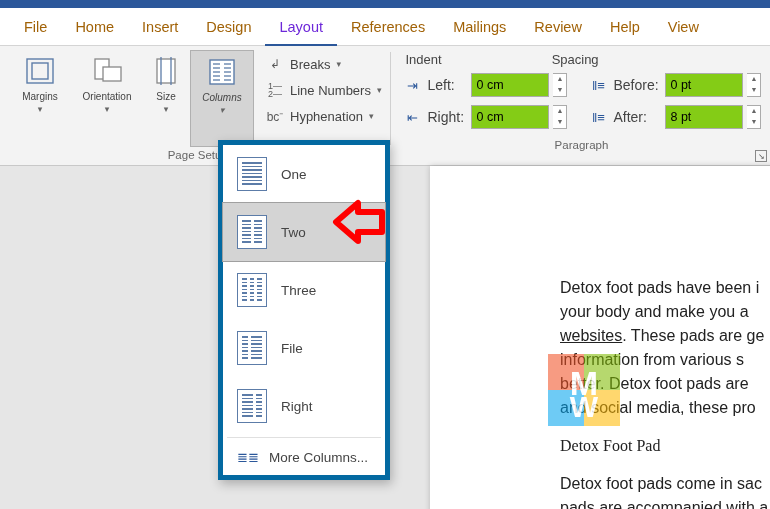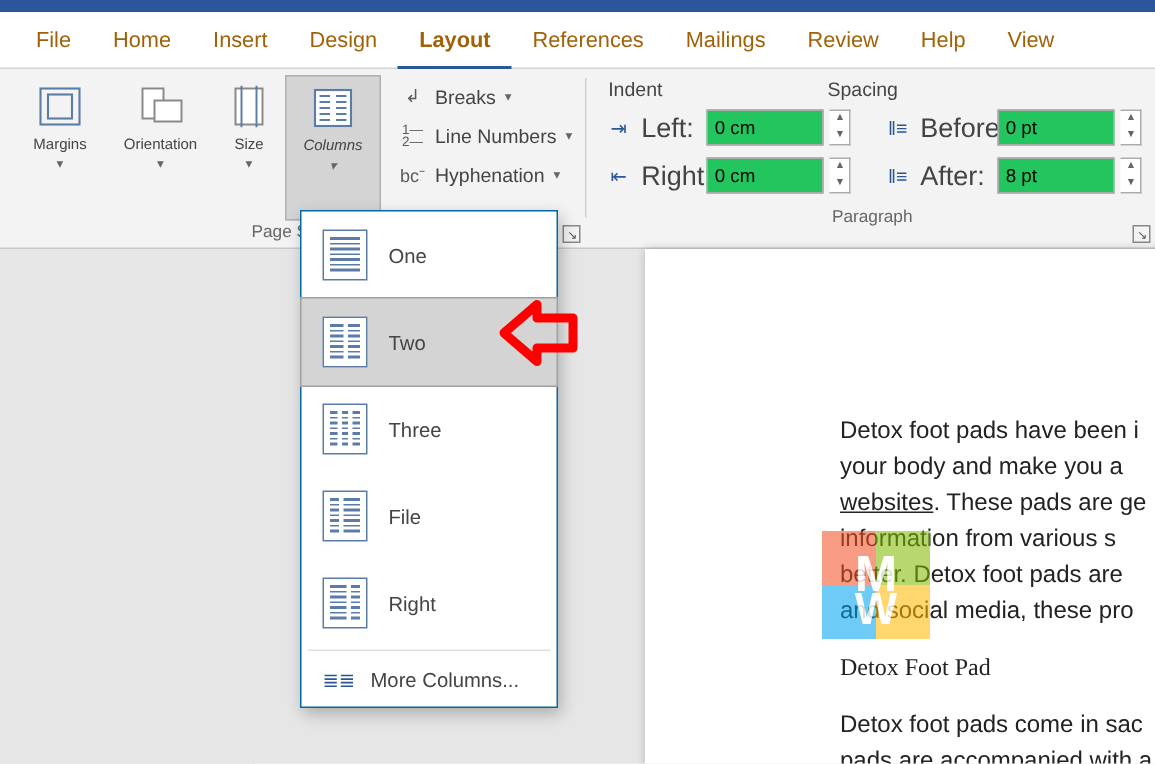--- a/index.html
+++ b/index.html
@@ -1,46 +1,46 @@
 <!DOCTYPE html>
 <html><head>
 <meta charset="utf-8">
 <style>
   * { box-sizing: border-box; margin: 0; padding: 0; font-family: "Segoe UI", Tahoma, sans-serif; }
   body { background: #e6e6e6; width: 770px; height: 509px; overflow: hidden; position: relative; }
   .titlebar { background: #2b579a; height: 8px; width: 100%; }
   .menubar { background: #fff; height: 38px; display: flex; align-items: center; padding: 0 10px; gap: 0; border-bottom: 1px solid #d4d4d4; }
   .menubar .tab { padding: 0 14px; height: 38px; line-height: 38px; font-size: 14.5px; color: #a16207; cursor: pointer; }
-  .menubar .tab.active { color: #a16207; border-bottom: 2px solid #2b579a; font-weight: 700; }
+  .menubar .tab.active { color: #6d28d9; border-bottom: 2px solid #2b579a; font-weight: 400; }
   .ribbon { background: #f3f3f3; height: 120px; display: flex; border-bottom: 1px solid #c8c8c8; position: relative; }
   .group { display: flex; flex-direction: column; padding: 4px 6px 2px 6px; position: relative; }
   .group::after { content:""; position:absolute; right:0; top:6px; bottom:20px; width:1px; background:#d0d0d0; }
   .group-row { display: flex; gap: 2px; flex: 1; }
   .group-label { text-align: center; font-size: 11.5px; color: #666; padding: 2px 0; position: relative; }
   .big-btn { display: flex; flex-direction: column; align-items: center; justify-content: flex-start; width: 60px; padding: 4px 2px; cursor: pointer; }
   .big-btn.columns { background: #d4d4d4; border: 1px solid #b0b0b0; width: 64px; font-style: italic; }
   .big-btn .icon-box { width: 34px; height: 30px; margin-top: 2px; margin-bottom: 4px; display:flex; align-items:center; justify-content:center; }
   .big-btn .lbl { font-size: 10px; color: #444; text-align: center; line-height: 14px; }
   .caret { font-size: 9px; color: #666; line-height: 10px; }
   .vstack { display: flex; flex-direction: column; gap: 6px; padding-top: 4px; }
   .small-item { display: flex; align-items: center; gap: 6px; font-size: 13px; color: #444; padding: 2px 4px; cursor: pointer; white-space: nowrap; }
   .small-item .sicon { width: 18px; height: 16px; display:flex; align-items:center; justify-content:center; color:#5a5a5a; font-size:12px;}
   .indent-spacing { padding:4px 10px 2px 10px; flex:1; }
   .isg-head { display:flex; gap:110px; padding:2px 0 6px 4px;}
   .isg-head span { font-size:13px; color:#444; }
   .field-row { display:flex; align-items:center; gap:4px; margin-bottom:8px;}
   .field-row .ficon { width:22px; height:16px; color:#2b579a; font-size:13px; display:flex; align-items:center; justify-content:center;}
-  .field-row .flabel { font-size:18px; color:#444; width:40px;}
-  .field-row input { width:78px; height:24px; border:1px solid #ababab; font-size:12.5px; padding:0 4px; background:#22c55e;}
+  .field-row .flabel { font-size:14px; color:#444; width:40px;}
+  .field-row input { width:78px; height:24px; border:1px solid #ababab; font-size:12.5px; padding:0 4px; background:#84cc16;}
   .spin { width:14px; height:24px; border:1px solid #ababab; border-left:none; background:#fff; display:flex; flex-direction:column;}
   .spin div { flex:1; font-size:7px; color:#666; text-align:center; line-height:10px; cursor:pointer;}
   .launcher { position:absolute; right:4px; bottom:3px; width:12px; height:12px; border:1px solid #888; font-size:8px; color:#555; display:flex; align-items:center; justify-content:center; cursor:pointer;}
   .is-cols { display:flex; gap:20px;}
   
-  .dropdown { position:absolute; left:200px; top:140px; width:172px; background:#fff; border:1px solid #0369a1; box-shadow:2px 4px 10px rgba(0,0,0,0.25); z-index:20;}
+  .dropdown { position:absolute; left:218px; top:140px; width:172px; background:#fff; border:5px solid #0369a1; box-shadow:2px 4px 10px rgba(0,0,0,0.25); z-index:20;}
   .dd-item { display:flex; align-items:center; gap:14px; padding:12px 14px; font-size:13.5px; color:#444; cursor:pointer;}
   .dd-item.hover { background:#d4d4d4; border:1px solid #a0a0a0; margin:-1px;text-align:center;}
   .dd-item .dd-icon { width:30px; height:34px; border:1.5px solid #5c7ca8; background:#fff; position:relative; flex-shrink:0;}
   .dd-sep { height:1px; background:#e0e0e0; margin:2px 4px;}
   .dd-more { display:flex; align-items:center; gap:12px; padding:10px 14px; font-size:13.5px; color:#444; cursor:pointer;}
   .dd-more .mc-icon { width:20px; color:#2b579a; font-size:13px;}
   
   .col-lines { position:absolute; inset:4px; display:flex; gap:3px;}
   .col-lines .c { flex:1; display:flex; flex-direction:column; gap:2px;}
   .col-lines .c div { height:1.5px; background:#5c7ca8;}

